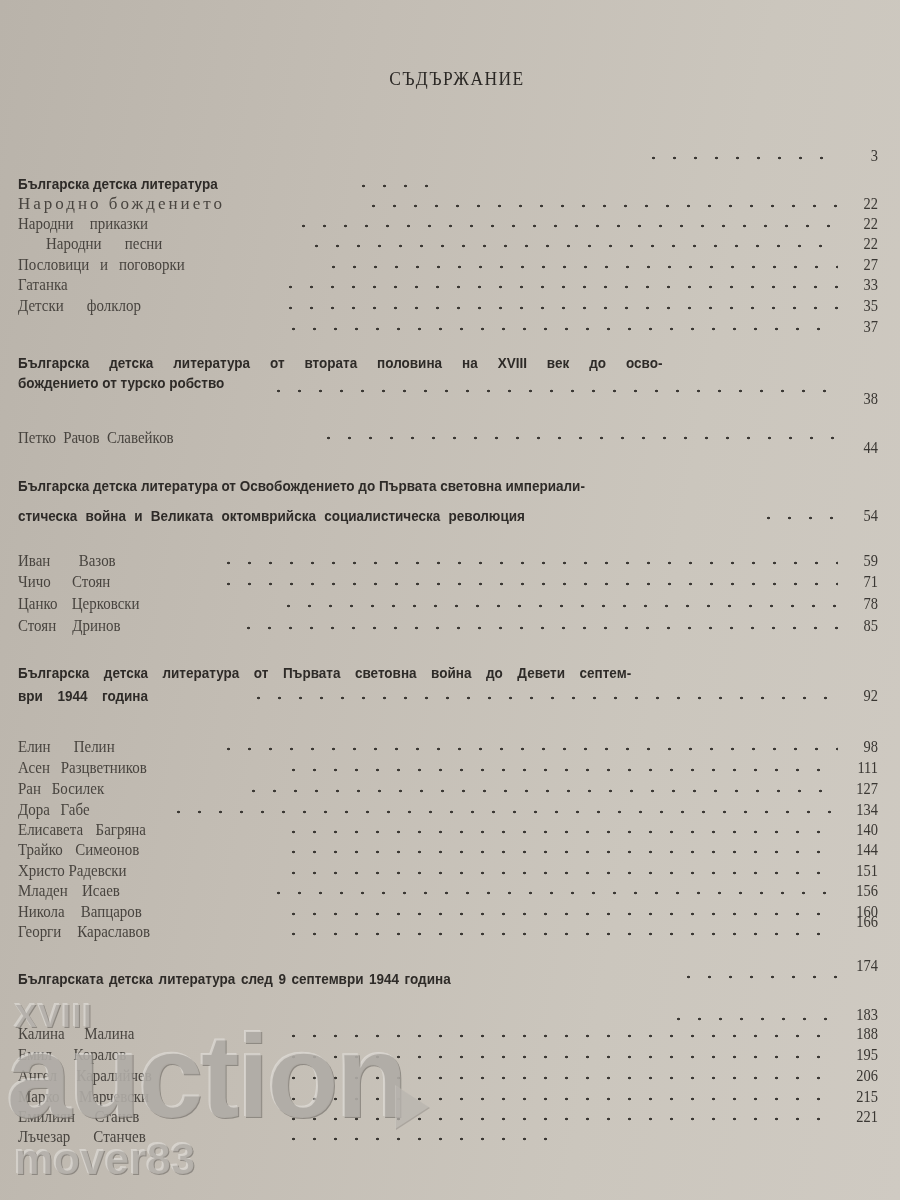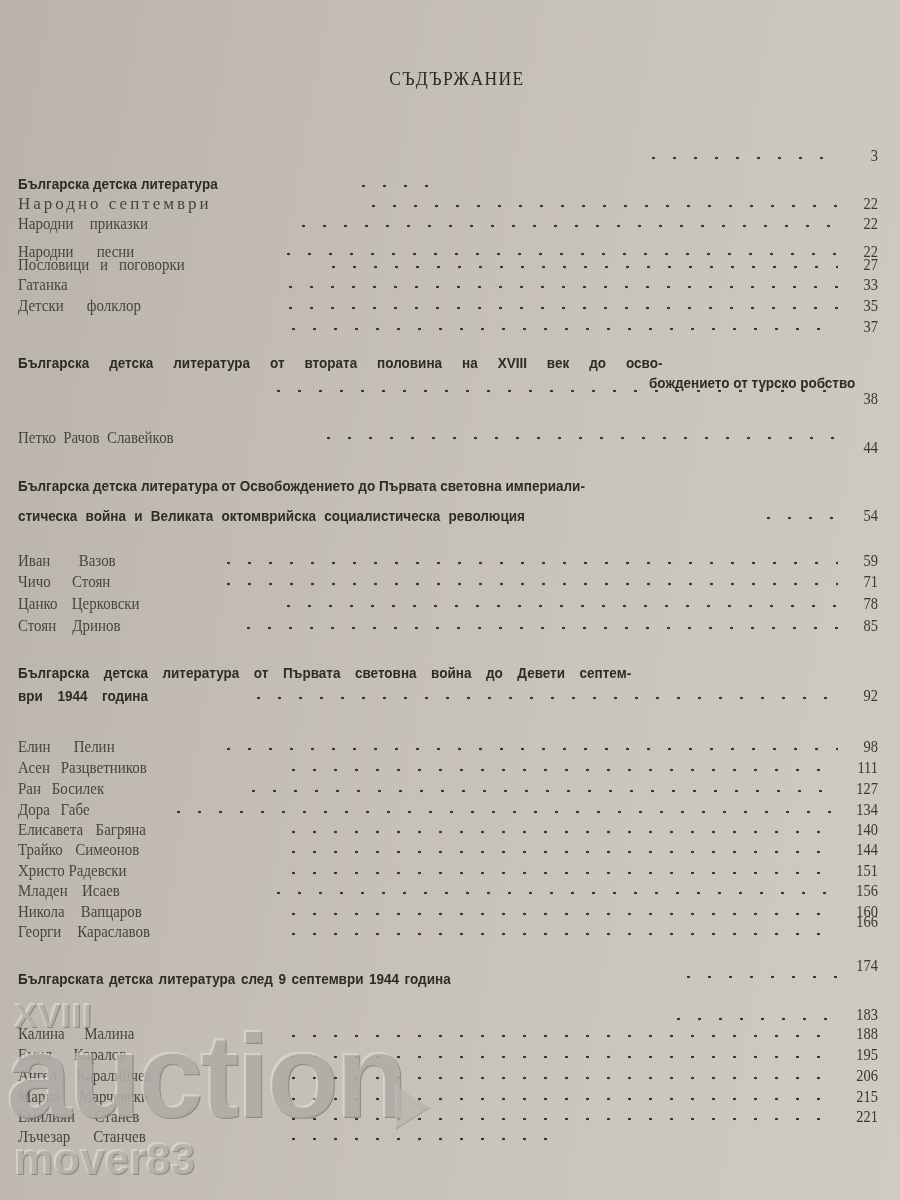--- a/index.html
+++ b/index.html
@@ -54,30 +54,30 @@
   <div class="row" style="top:146px;">
     <span class="dots" style="left:625px; right:45px;"></span>
     <span class="page-num">3</span>
   </div>
 
   <div class="row" style="top:174px;">
     <span class="label bold">Българска детска литература</span>
     <span class="dots" style="left:335px; right:450px;"></span>
   </div>
   <div class="row" style="top:194px;">
-    <span class="label spaced light">Народно септември</span>
+    <span class="label spaced light">Народно бождението</span>
     <span class="dots" style="left:345px; right:40px;"></span>
     <span class="page-num">22</span>
   </div>
   <div class="row" style="top:214px;text-decoration:underline;">
     <span class="label narrow light" style="word-spacing:14px;">Народни приказки</span>
     <span class="dots" style="left:275px; right:40px;"></span>
     <span class="page-num">22</span>
   </div>
-  <div class="row" style="top:242px;">
+  <div class="row" style="top:234px;margin-left:28px;">
     <span class="label narrow light" style="word-spacing:22px;">Народни песни</span>
     <span class="dots" style="left:260px; right:40px;"></span>
     <span class="page-num">22</span>
   </div>
   <div class="row" style="top:255px;">
     <span class="label narrow light" style="word-spacing:8px;">Пословици и поговорки</span>
     <span class="dots" style="left:305px; right:40px;"></span>
     <span class="page-num">27</span>
   </div>
   <div class="row" style="top:275px;">
@@ -92,21 +92,21 @@
   </div>
   <div class="row" style="top:317px;">
     <span class="label narrow light"></span>
     <span class="dots" style="left:265px; right:40px;"></span>
     <span class="page-num">37</span>
   </div>
 
   <div class="row" style="top:353px;">
     <span class="label bold" style="word-spacing:18px;">Българска детска литература от втората половина на XVIII век до осво-</span>
   </div>
-  <div class="row" style="top:373px;text-align:right;">
+  <div class="row" style="top:373px;">
     <span class="label bold">бождението от турско робство</span>
   </div>
   <div class="row" style="top:389px;">
     <span class="dots" style="left:250px; right:40px; top:0px;"></span>
     <span class="page-num">38</span>
   </div>
   <div class="row" style="top:428px;">
     <span class="label narrow light" style="word-spacing:4px;">Петко Рачов Славейков</span>
     <span class="dots" style="left:300px; right:40px; top:8px;"></span>
     <span class="page-num" style="top:10px;">44</span>

